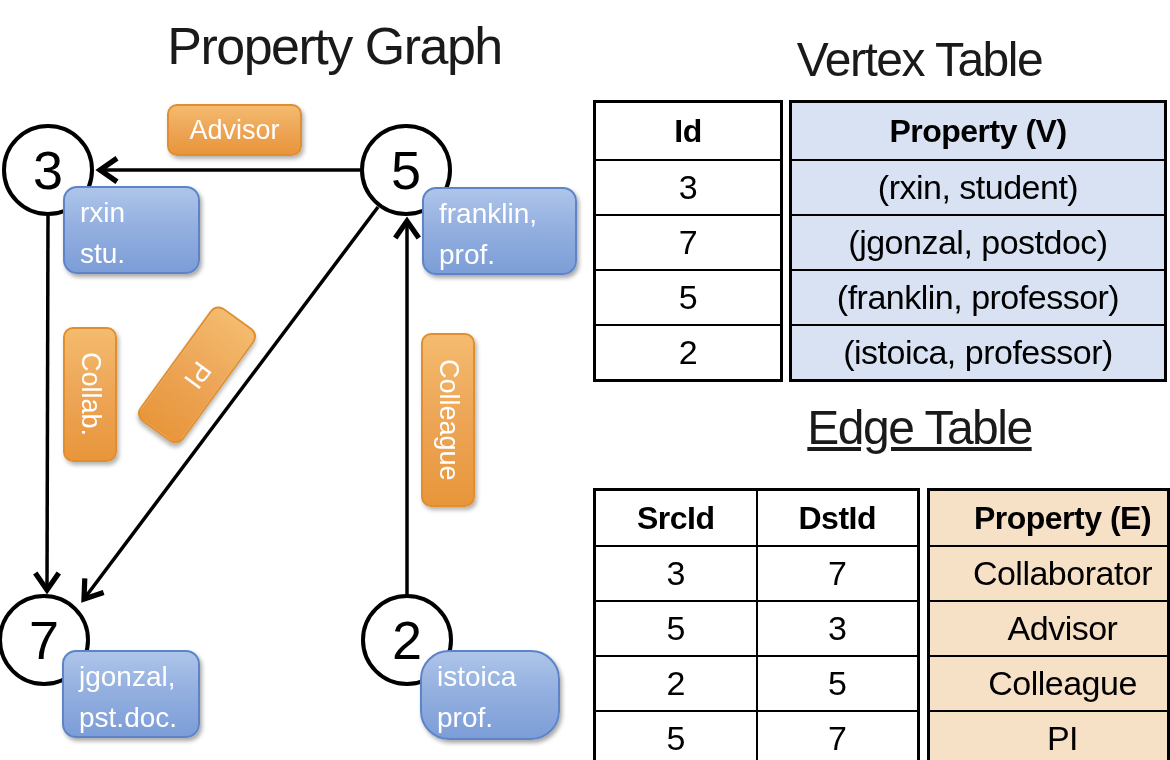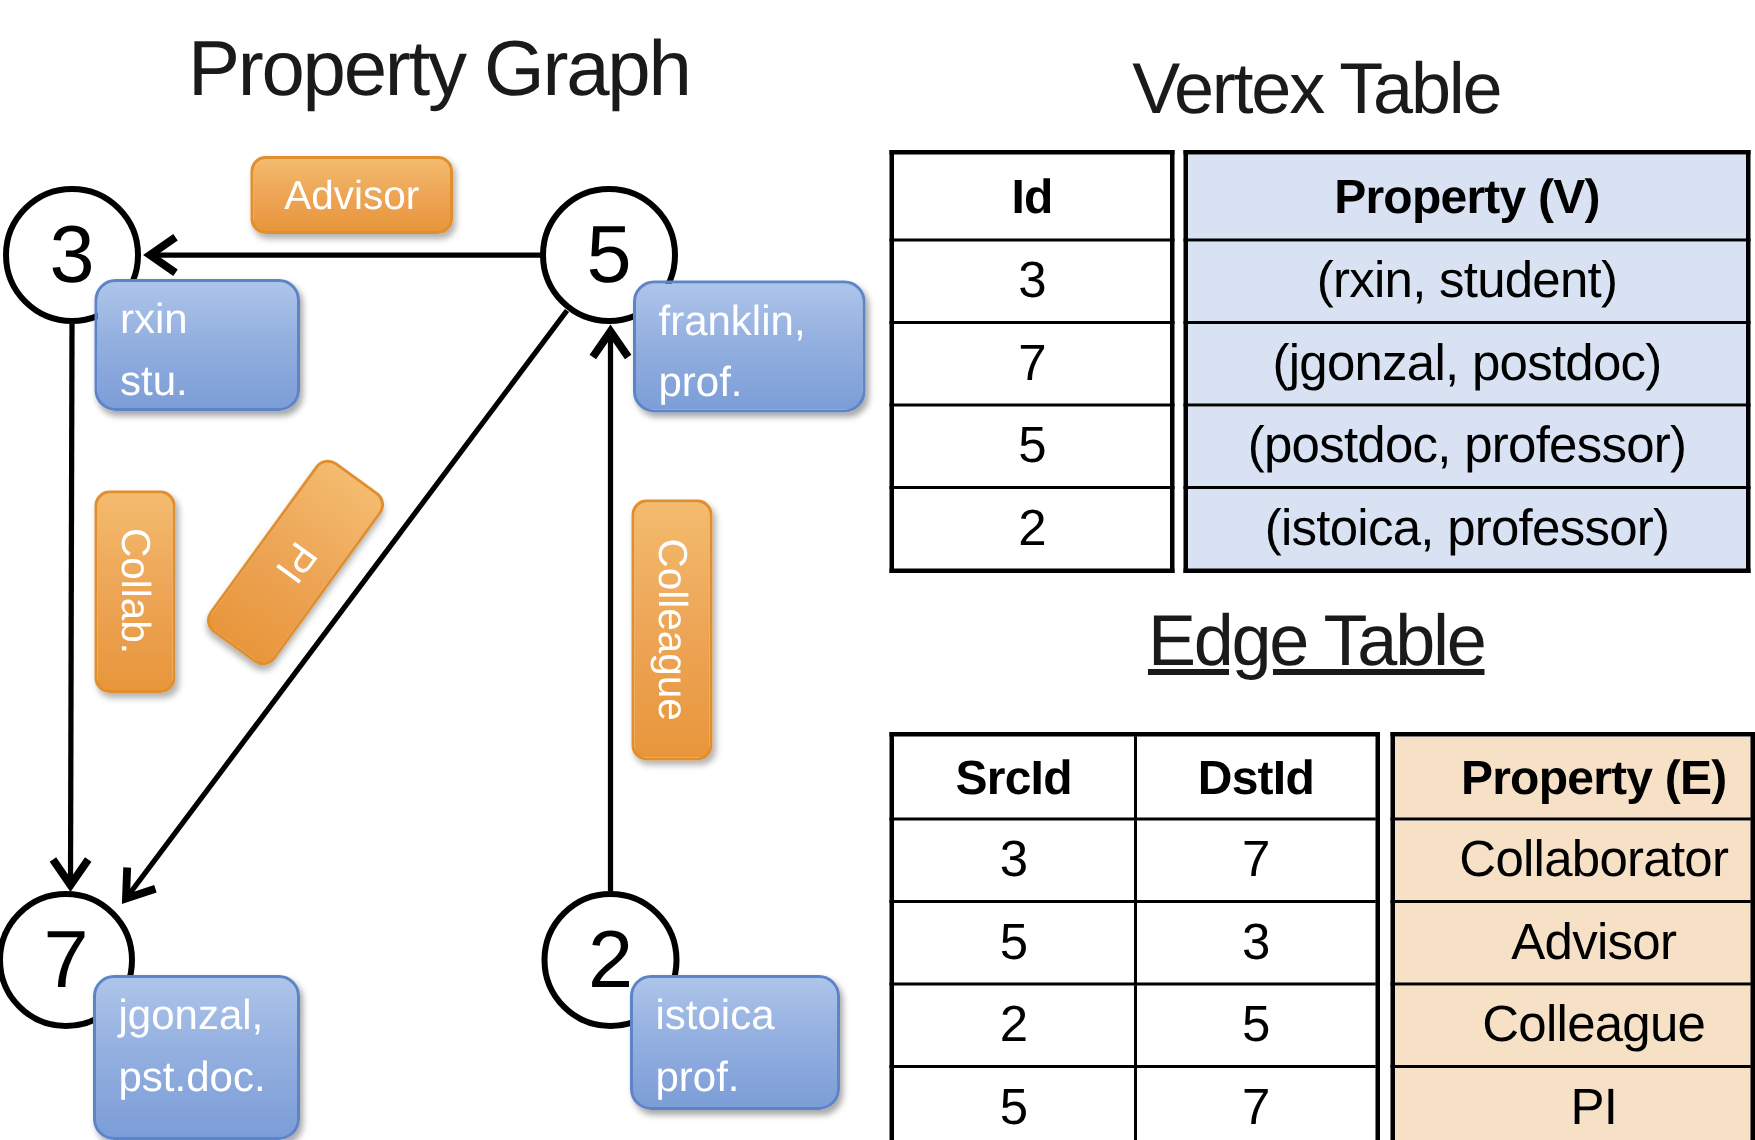--- a/index.html
+++ b/index.html
@@ -2,21 +2,21 @@
 <html><head>
 <meta charset="utf-8">
 <style>
   html,body{margin:0;padding:0;background:#fff;}
   .canvas{
     position:relative;width:1170px;height:760px;background:#ffffff;overflow:hidden;
     font-family:"Liberation Sans", sans-serif;color:#000;
   }
   .title{
     position:absolute;text-align:center;letter-spacing:-1.5px;
-    font-weight:400;color:#1a1a1a;white-space:nowrap;
+    font-weight:400;color:#1a1a1a;white-space:nowrap;padding-left:42px;
   }
   .title-graph{left:0;top:16px;width:585px;font-size:52px;}
   .title-vertex{left:585px;top:32px;width:585px;font-size:48px;}
   .title-edge{left:585px;top:400px;width:585px;font-size:48px;text-decoration:underline;}
 
   
   .edges{position:absolute;left:0;top:0;z-index:1;}
   .node{
     position:absolute;box-sizing:border-box;width:92px;height:92px;
     border:4px solid #000;border-radius:50%;background:#fff;
@@ -32,22 +32,22 @@
     position:absolute;box-sizing:border-box;z-index:3;
     background:linear-gradient(180deg,#aec5ea 0%,#94b0e0 45%,#7c9dd7 100%);
     border:2px solid #5e84c8;border-radius:14px;
     color:#fff;font-size:28px;line-height:1.45;
     padding:5px 8px 5px 15px;
     box-shadow:2px 3px 4px rgba(0,0,0,0.35);
   }
   .vlabel span{display:block;}
   .vlabel-3{left:63px;top:186px;width:137px;height:88px;}
   .vlabel-5{left:422px;top:187px;width:155px;height:88px;}
-  .vlabel-7{left:62px;top:650px;width:138px;height:110px;}
-  .vlabel-2{left:420px;top:650px;width:140px;height:90px;}
+  .vlabel-7{left:62px;top:650px;width:138px;height:88px;}
+  .vlabel-2{left:420px;top:650px;width:140px;height:90px;border-radius:29px;}
 
   .elabel{
     position:absolute;box-sizing:border-box;z-index:3;
     background:linear-gradient(180deg,#f4bb6e 0%,#eda556 50%,#e8963b 100%);
     border:2px solid #e08e2e;border-radius:10px;
     color:#fff;font-size:27px;
     display:flex;align-items:center;justify-content:center;
     box-shadow:2px 3px 4px rgba(0,0,0,0.3);
   }
   .elabel.vertical{writing-mode:vertical-rl;}
@@ -158,21 +158,21 @@
           <tr>
         <th>Property (V)</th>
       </tr>
       <tr>
             <td>(rxin, student)</td>
           </tr>
       <tr>
             <td>(jgonzal, postdoc)</td>
           </tr>
       <tr>
-            <td>(postdoc, professor)</td>
+            <td>(franklin, professor)</td>
           </tr>
       <tr>
             <td>(istoica, professor)</td>
           </tr>
     </tbody>
       </table>
   </div>
 
   <div class="title title-edge">Edge Table</div>
 

